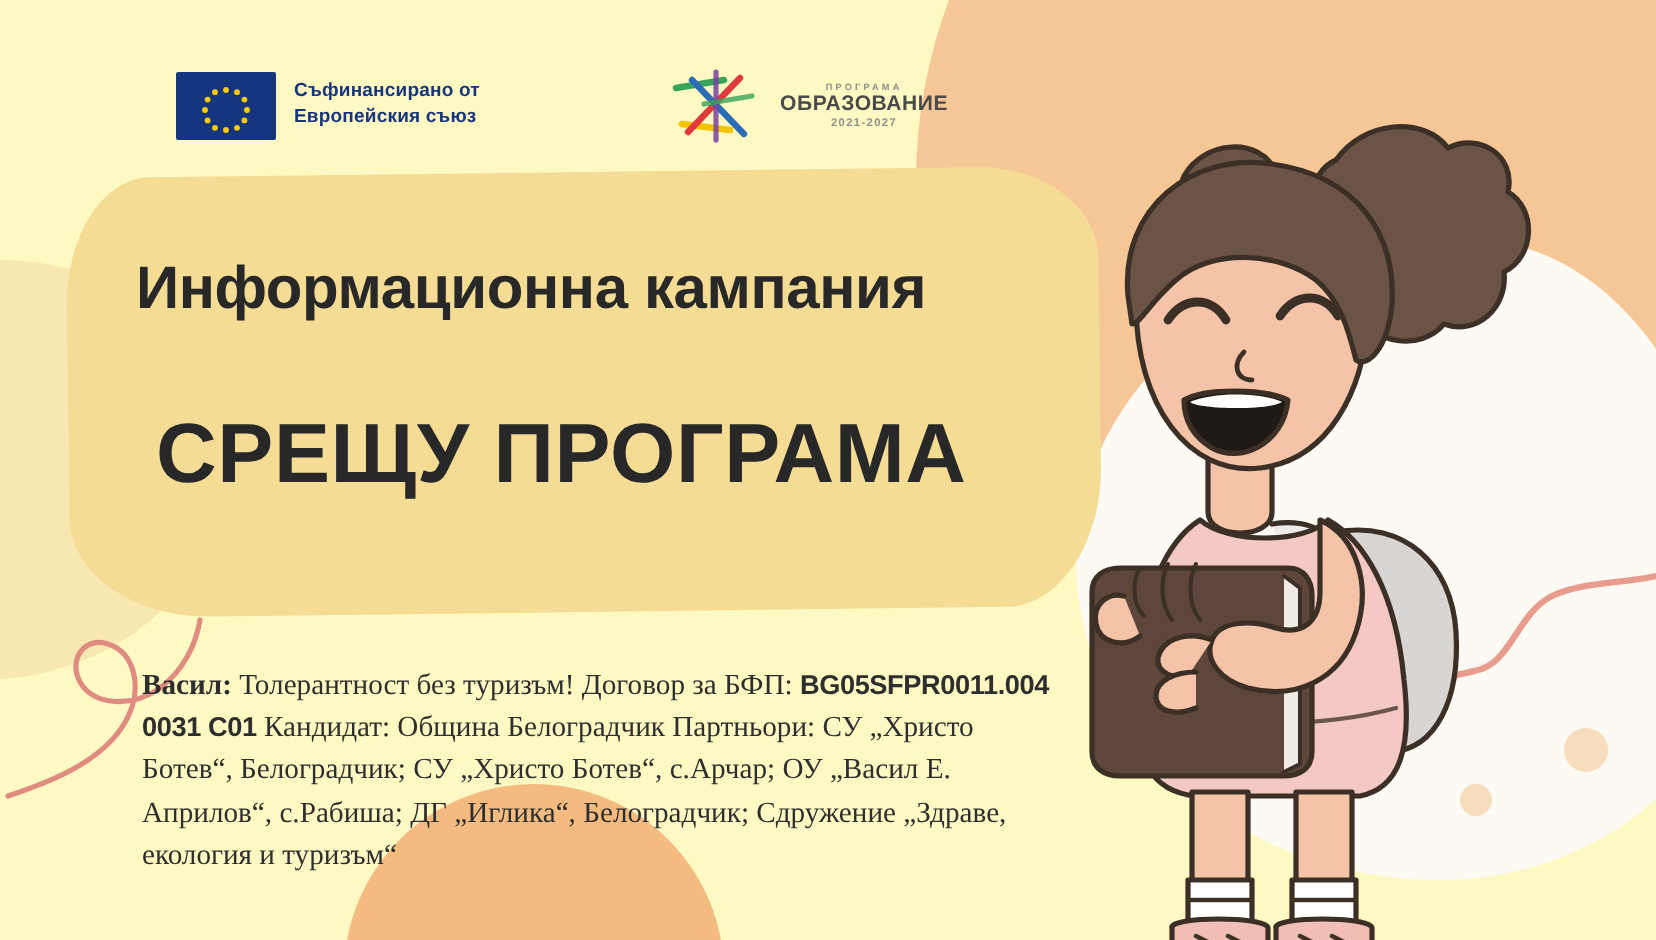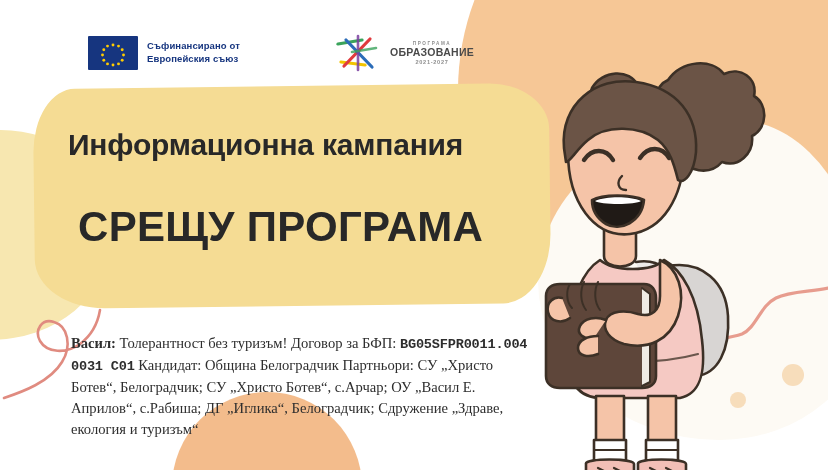--- a/index.html
+++ b/index.html
@@ -5,21 +5,21 @@
   html, body {
     margin: 0;
     padding: 0;
     background: #000;
   }
   #poster {
     position: relative;
     width: 828px;
     height: 470px;
     overflow: hidden;
-    background: #ffffff;
+    background: #fef9c3;
     font-family: "Liberation Sans", sans-serif;
     box-sizing: border-box;
   }
   
   .bg-layer { position: absolute; inset: 0; overflow: hidden; }
 
   .blob-orange-top {
     position: absolute;
     right: -60px;
     top: -150px;
@@ -144,21 +144,21 @@
   .project-block {
     position: absolute;
     left: 71px; top: 318px;
     width: 464px;
     font-family: "Liberation Serif", serif;
     font-size: 14.6px;
     line-height: 1.47;
     color: #2e2e2e;
   }
   .project-block b { font-weight: 700; }
-  .mono-code { font-family: Liberation Mono, monospace; font-weight: 700; font-size: 13.6px; letter-spacing: -.2px; margin-top: 44px; }
+  .mono-code { font-family: Liberation Sans, sans-serif; font-weight: 700; font-size: 13.6px; letter-spacing: -.2px; margin-top: 44px; }
 
   
   .girl { position: absolute; left: 540px; top: 44px; width: 290px; height: 426px; }
 </style>
 </head>
 <body>
 
 <div id="poster">
 
   <div class="bg-layer">

